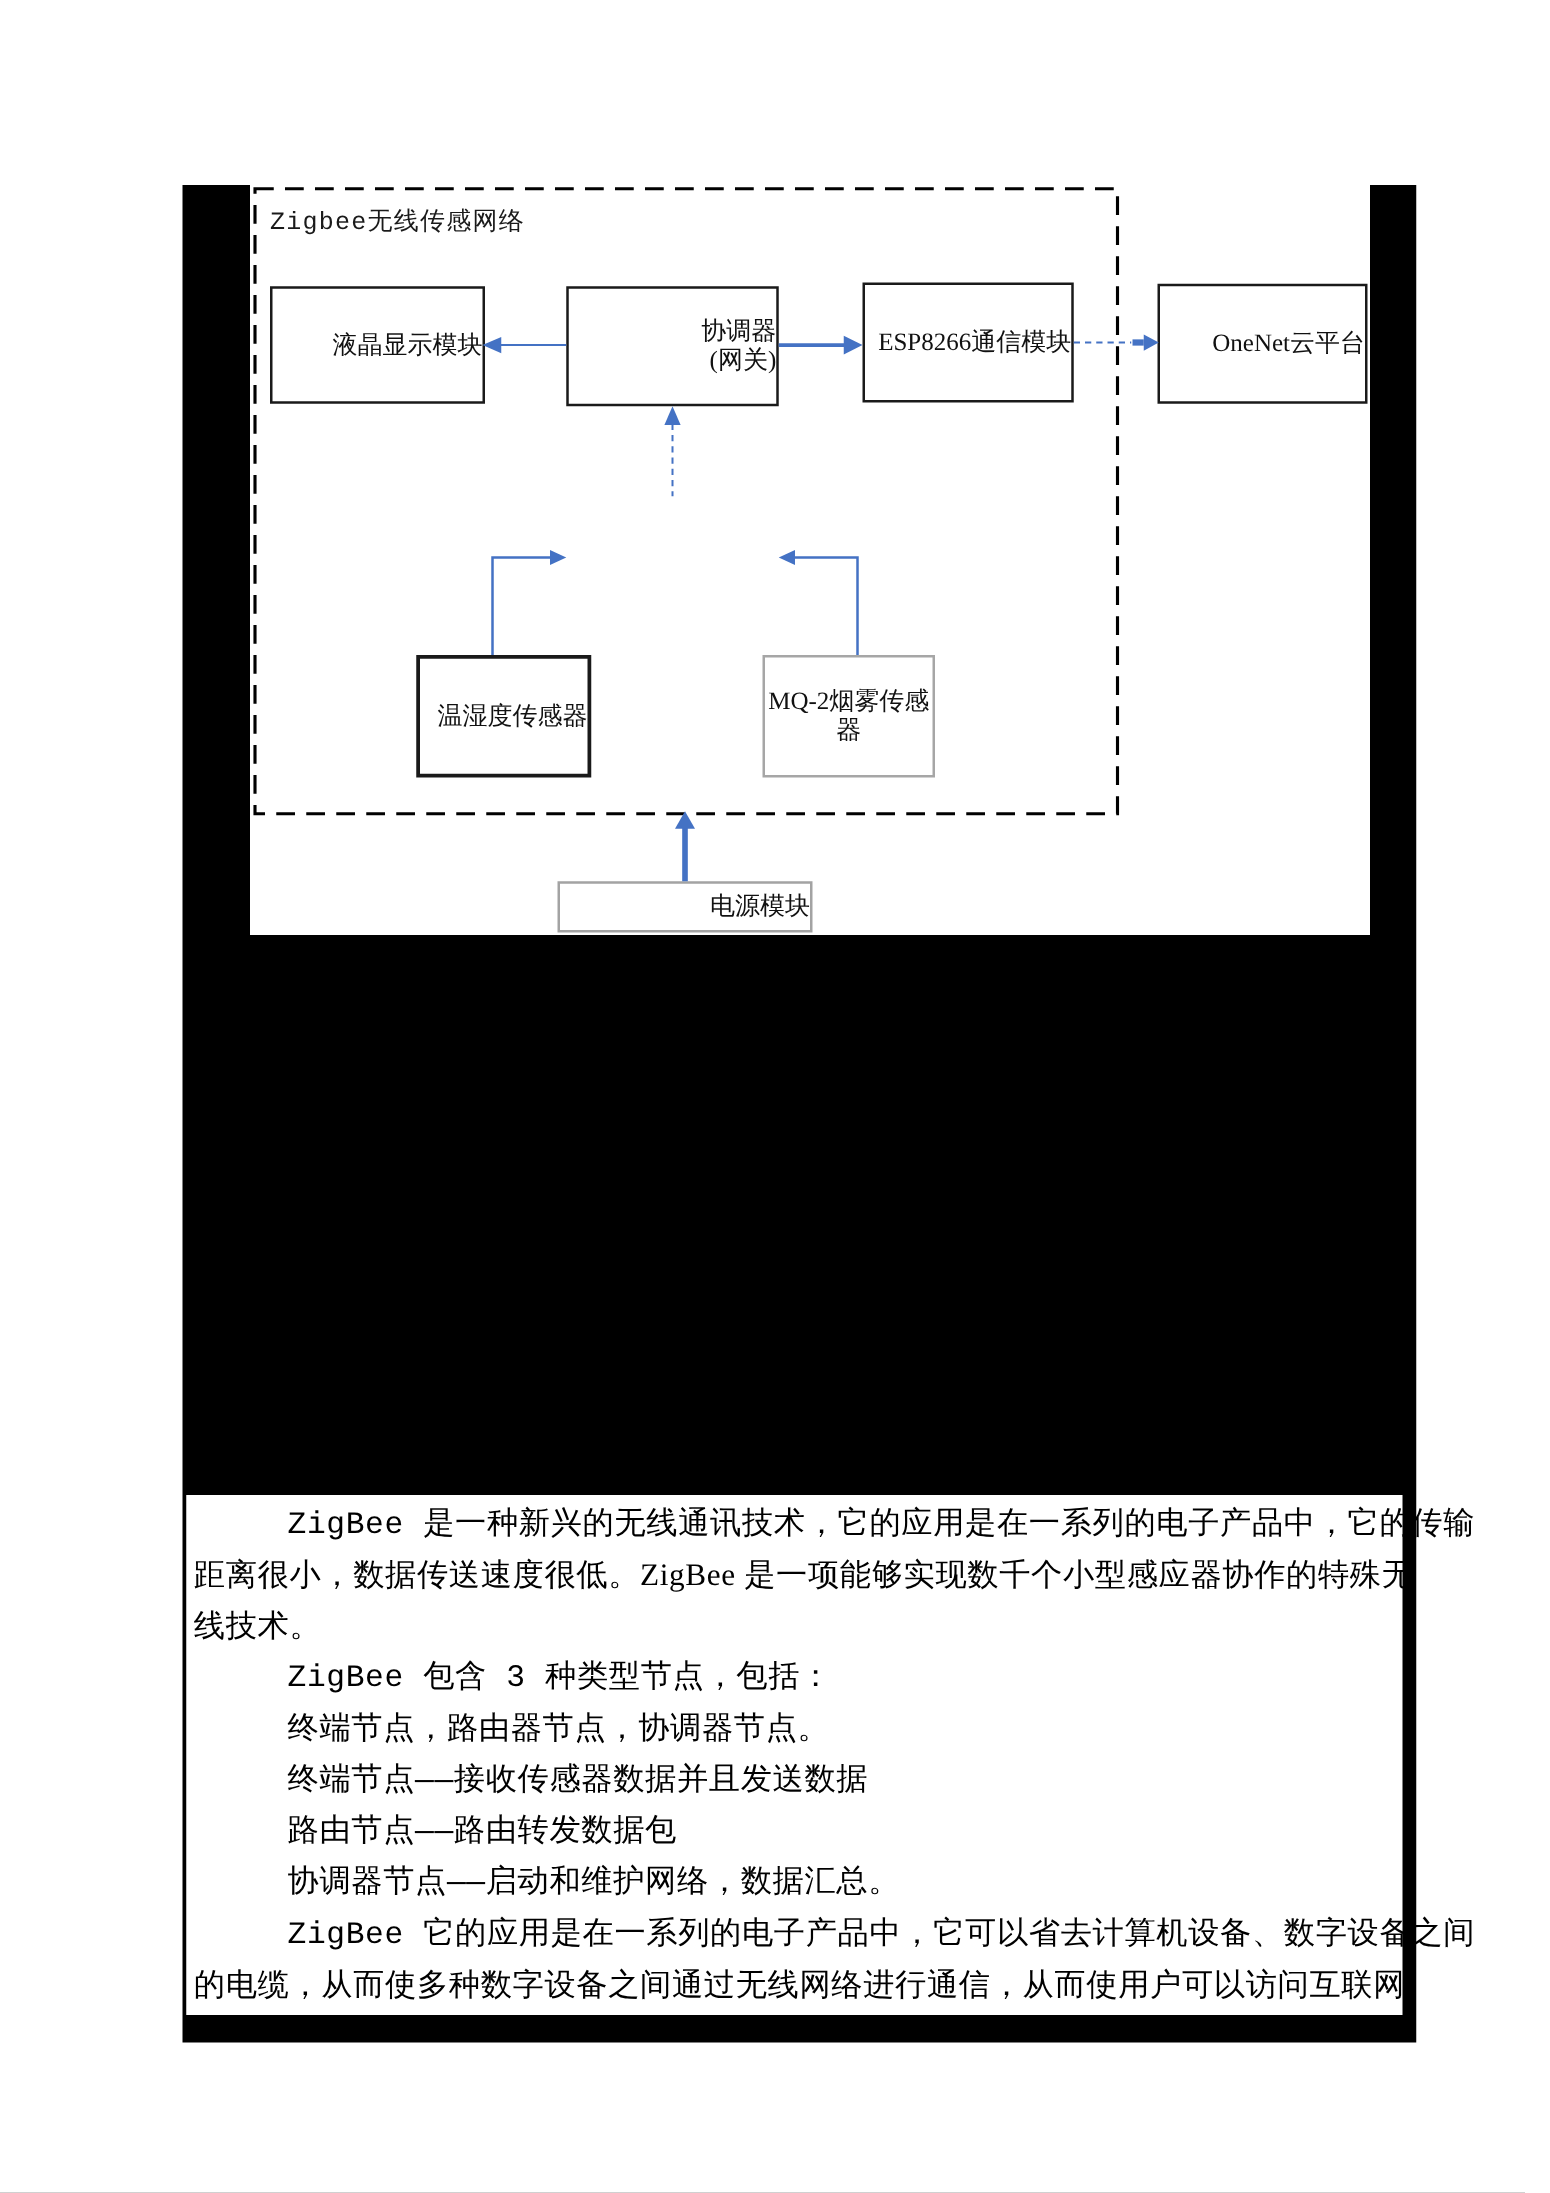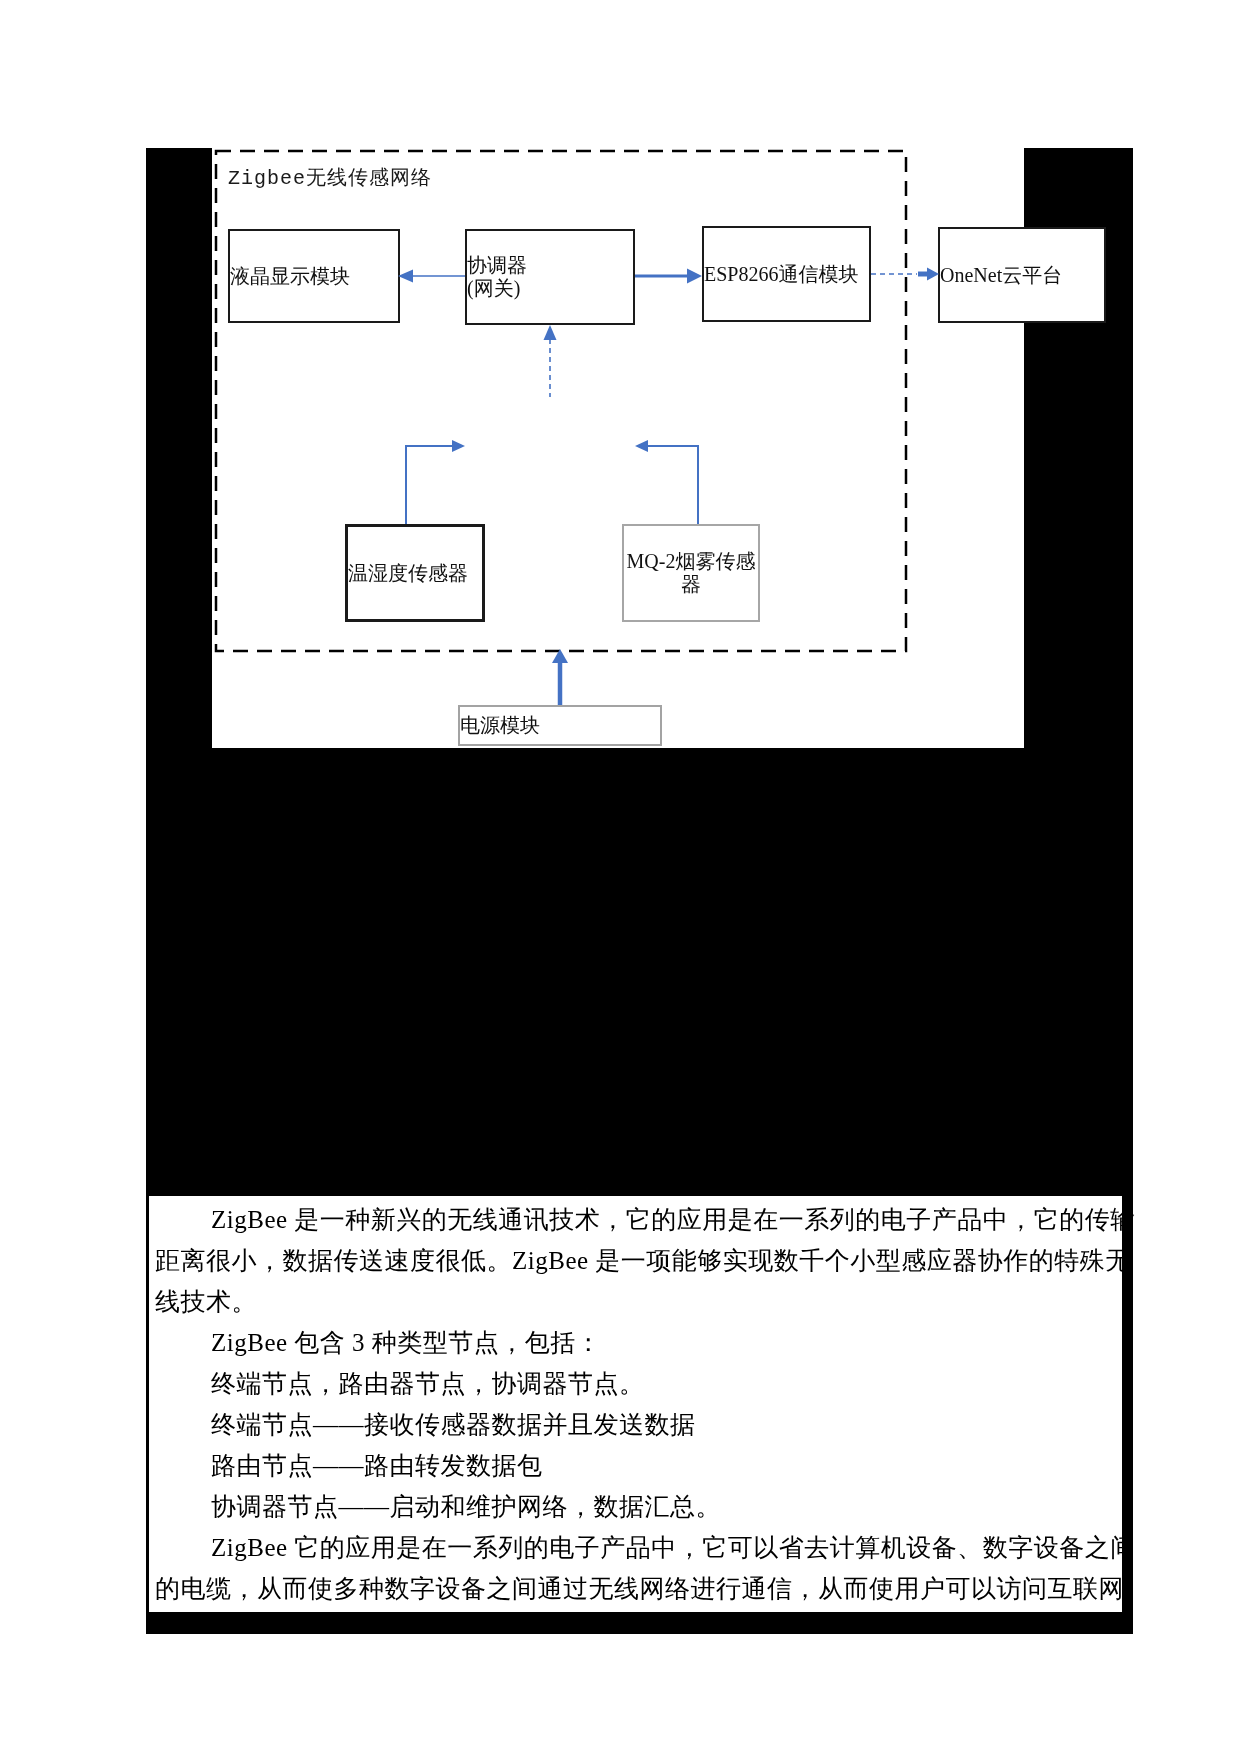--- a/index.html
+++ b/index.html
@@ -1,41 +1,41 @@
 <!DOCTYPE html>
 <html><head>
 <meta charset="utf-8">
 <style>
   html,body{margin:0;padding:0;background:#ffffff;}
   #page{position:relative;width:1240px;height:1754px;background:#ffffff;overflow:hidden;
         font-family:"Liberation Serif","DejaVu Serif",serif;}
   
   .table-bg{position:absolute;left:146px;top:148px;width:987px;height:1486px;background:#000000;}
   
-  .figure-area{position:absolute;left:212px;top:148px;width:779px;height:600px;background:#ffffff;padding-left:33px;}
-  .figure-area .node{position:absolute;display:flex;flex-direction:column;align-items:flex-start;
+  .figure-area{position:absolute;left:200px;top:148px;width:896px;height:600px;background:#ffffff;}
+  .figure-area .node{position:absolute;display:flex;flex-direction:column;align-items:flex-end;
         justify-content:center;background:#ffffff;box-sizing:border-box;text-align:center;
         font-size:20px;line-height:23px;color:#111;z-index:1;}
   .frame-title{position:absolute;left:16px;top:17px;font-size:20px;line-height:28px;color:#1a1a1a;
         letter-spacing:1px;z-index:1;font-family:"Liberation Mono","DejaVu Sans Mono",monospace;}
   .n-lcd{left:16px;top:81px;width:172px;height:94px;border:2px solid #1a1a1a;}
   .n-coord{left:253px;top:81px;width:170px;height:96px;border:2px solid #1a1a1a;}
   .n-esp{left:490px;top:78px;width:169px;height:96px;border:2px solid #1a1a1a;}
   .n-onenet{left:726px;top:79px;width:168px;height:96px;border:2px solid #1a1a1a;}
   .n-router{left:253px;top:249px;width:170px;height:97px;border:2px solid #1a1a1a;}
   .n-temp{left:133px;top:376px;width:140px;height:98px;border:3px solid #1a1a1a;}
   .n-mq2{left:410px;top:376px;width:138px;height:98px;border:2px solid #a6a6a6;color:#3d3d3d;font-family:Liberation Serif, serif;}
   .n-power{left:246px;top:557px;width:204px;height:41px;border:2px solid #a3a3a3;}
   .fig-svg{position:absolute;left:0;top:0;width:896px;height:600px;z-index:2;pointer-events:none;}
   
   .text-area{position:absolute;left:149px;top:1196px;width:973px;height:416px;background:#ffffff;
         padding-top:3px;box-sizing:border-box;}
   .bline{font-size:25px;line-height:41px;color:#000;letter-spacing:0.5px;white-space:nowrap;
         padding-left:6px;}
-  .bline.ind{padding-left:62px;}
+  .bline.ind{padding-left:81px;font-family:Liberation Mono, monospace;}
 </style>
 </head>
 <body>
 
 <div id="page">
 
   <div class="table-bg"></div>
 
   <div class="figure-area">
 

